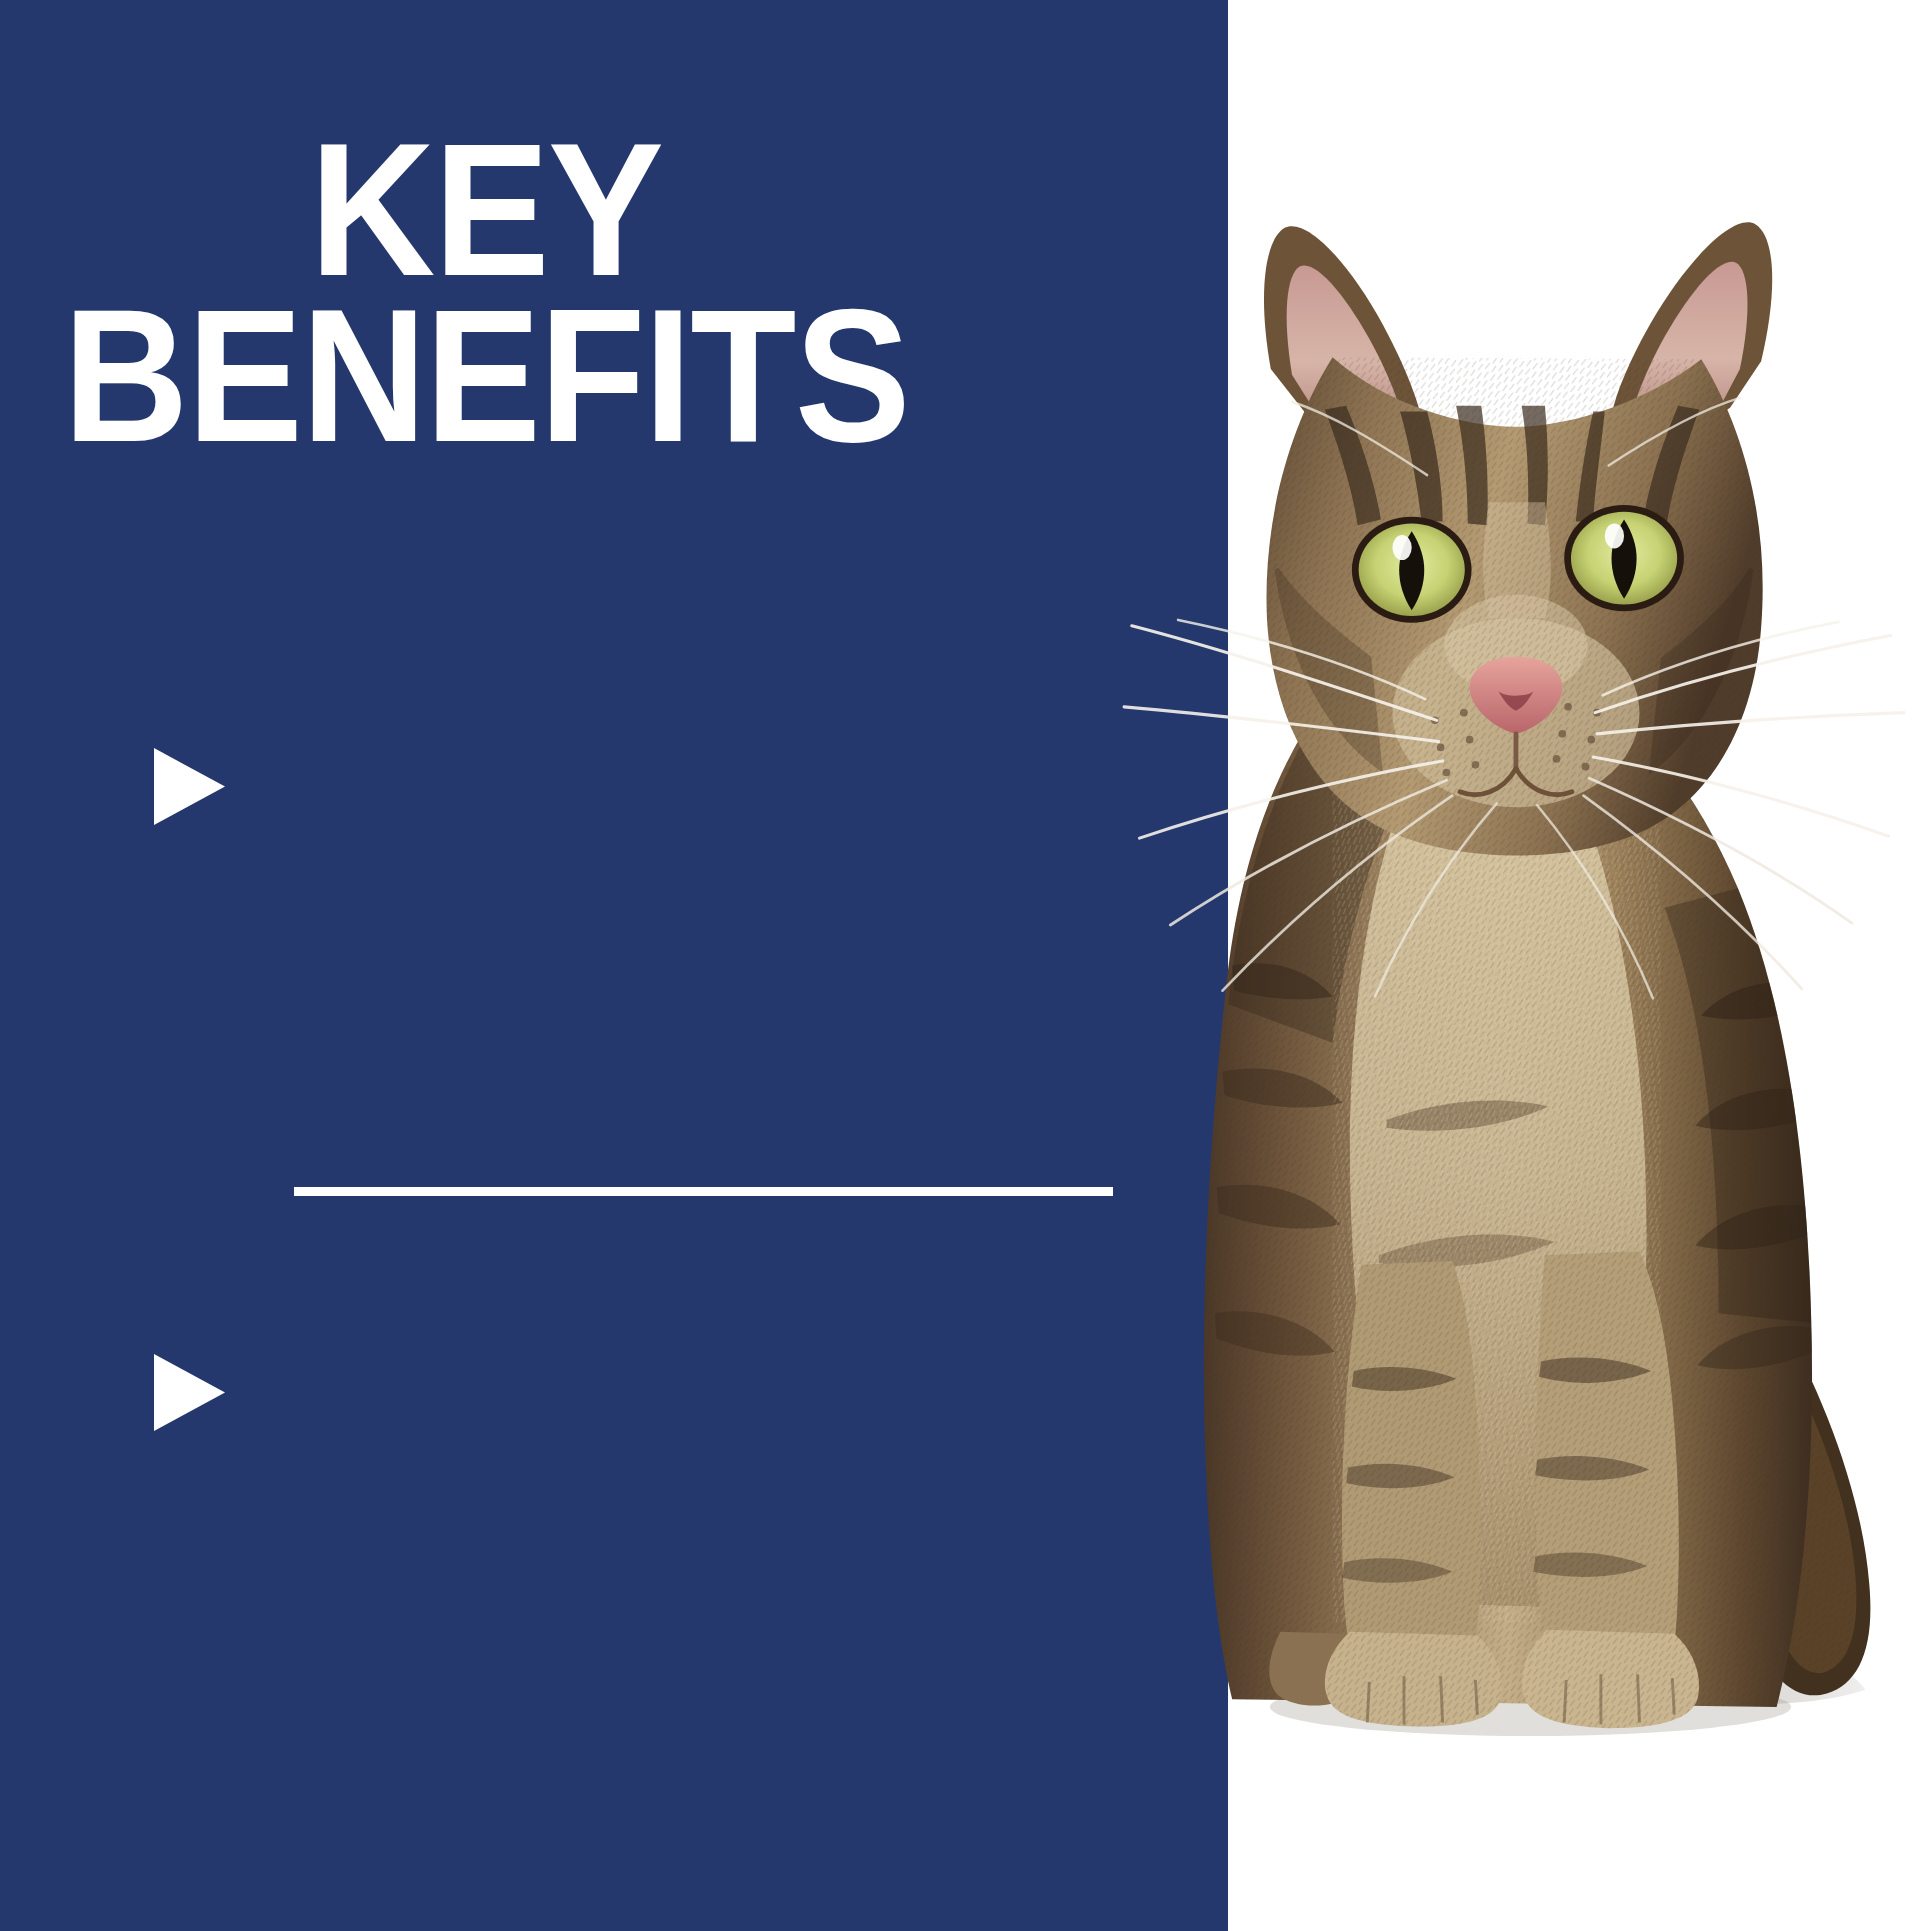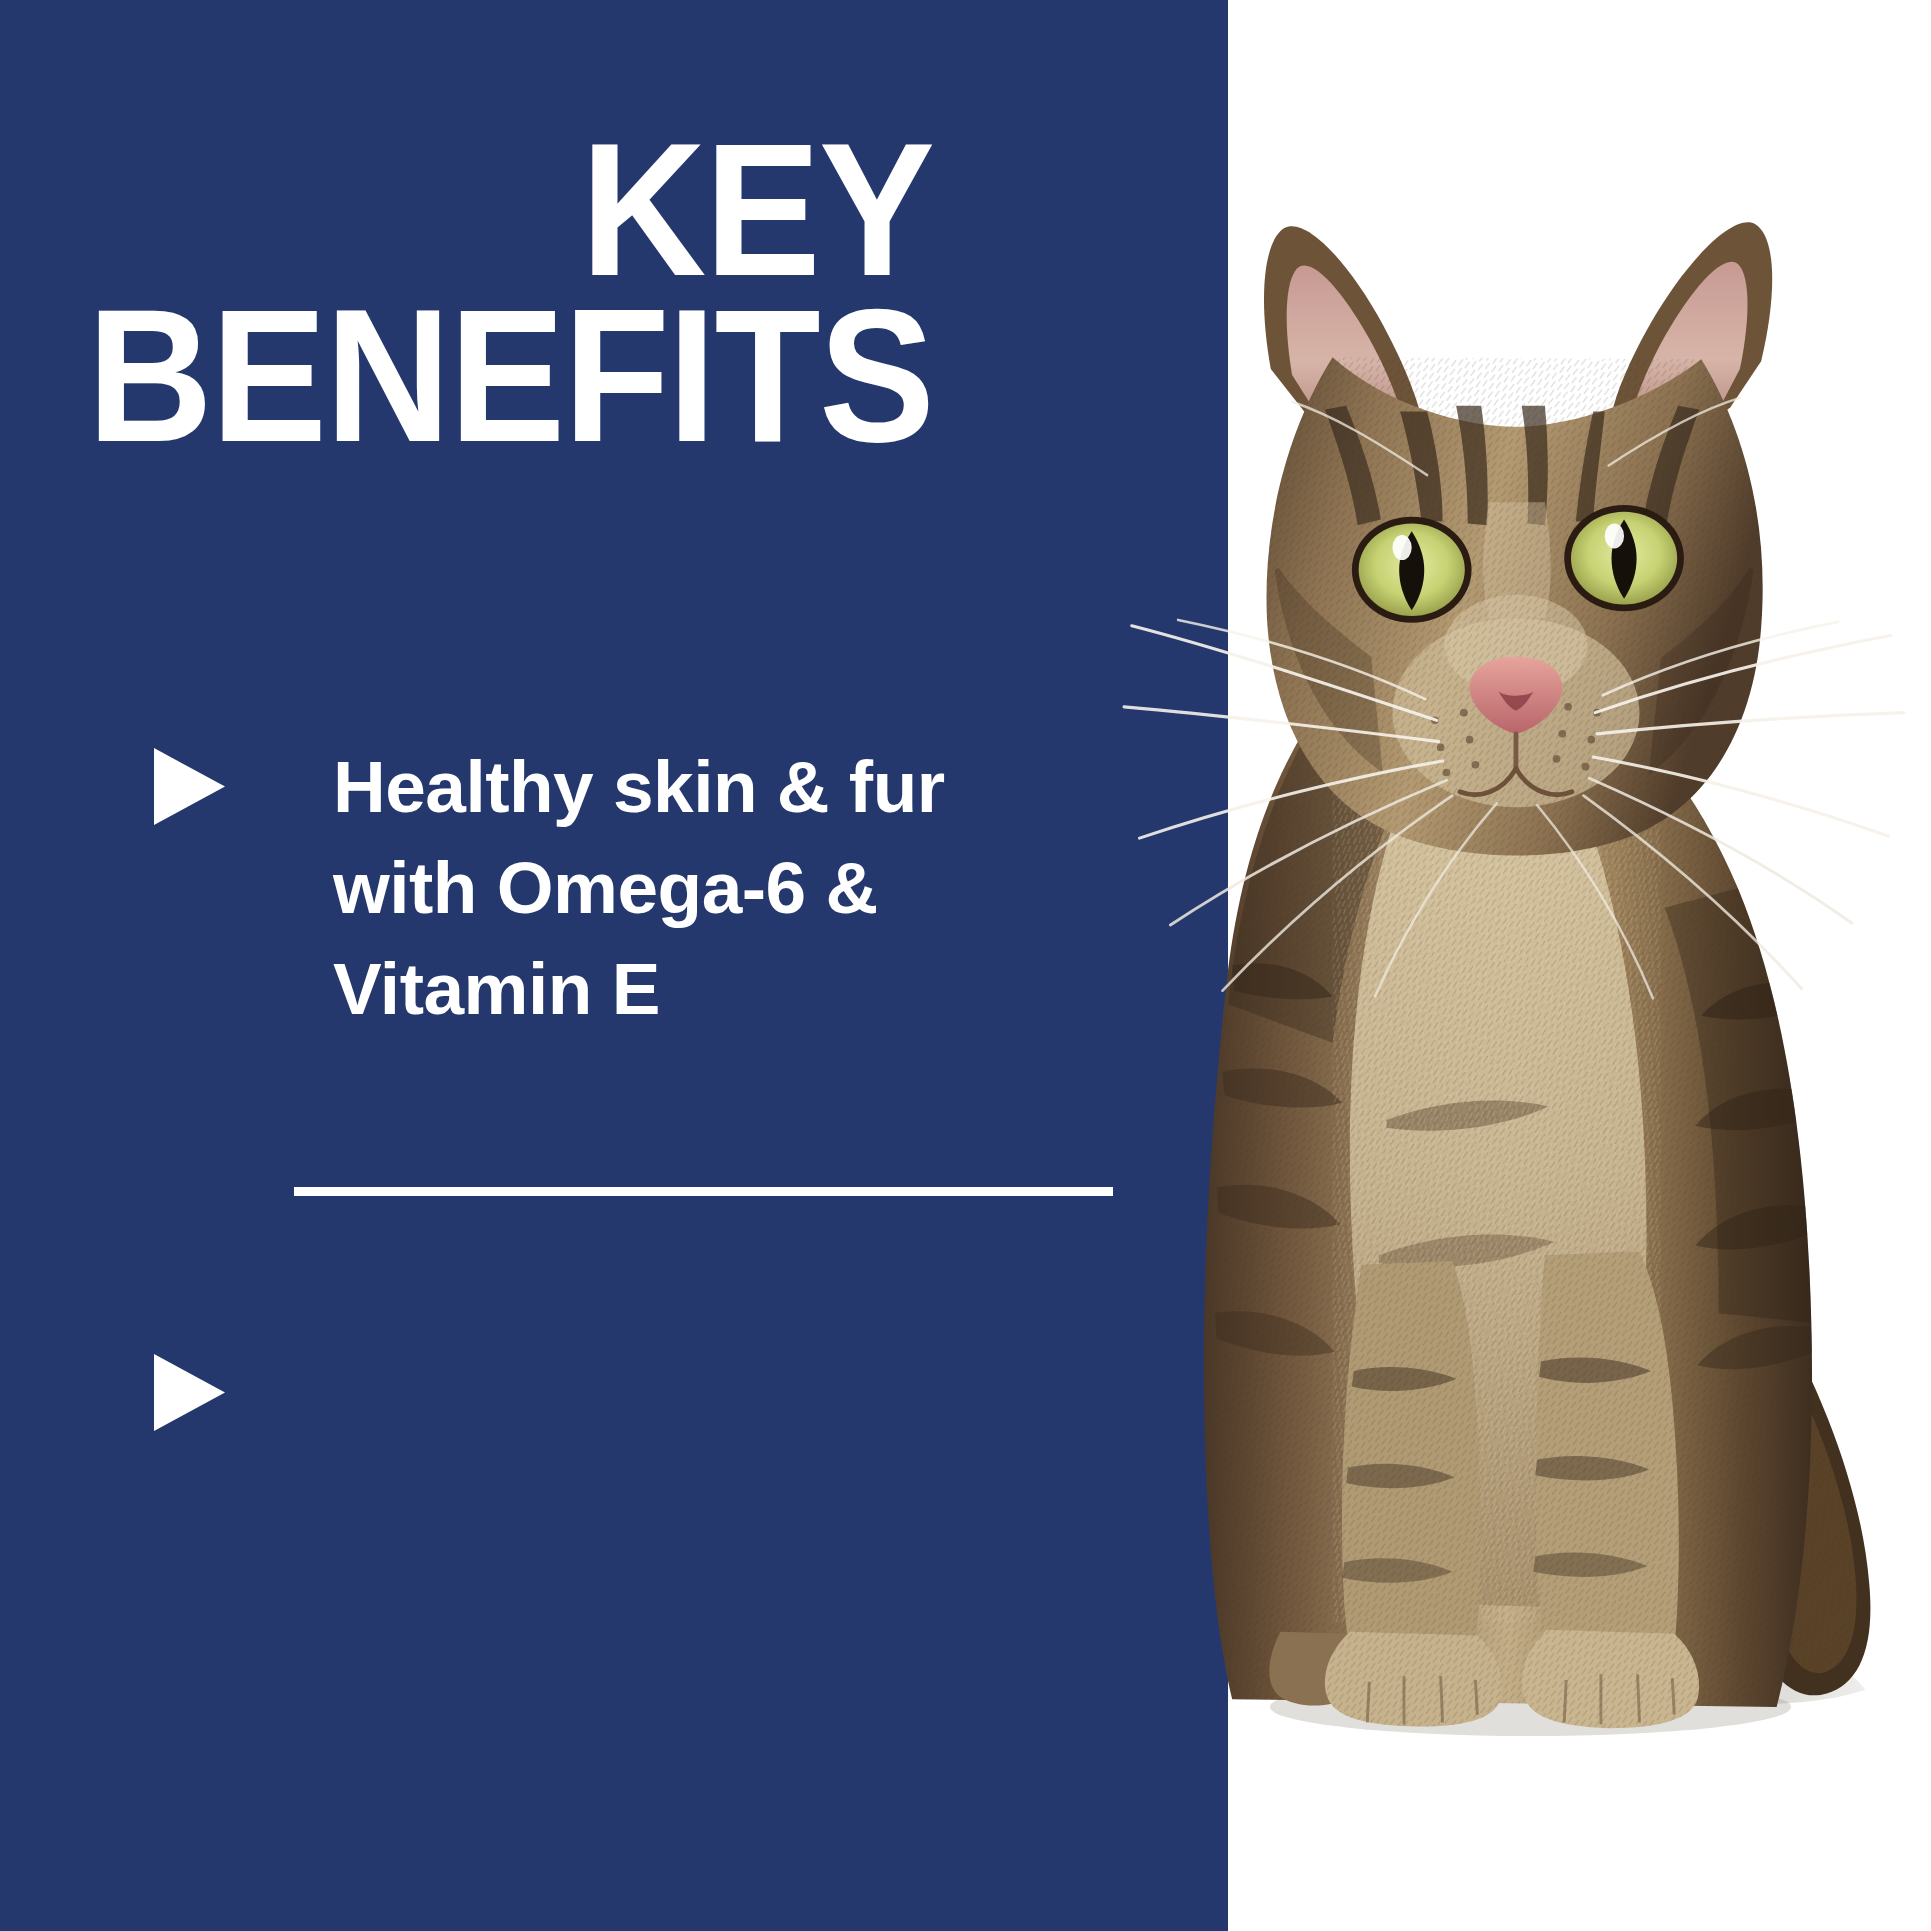--- a/index.html
+++ b/index.html
@@ -28,21 +28,21 @@
     height: 1931px;
     background: #24386d;
   }
 
   
   .title-block {
     position: absolute;
     left: 0;
     top: 127px;
     width: 972px;
-    text-align: right;
+    text-align: center;
     z-index: 5;
   }
   .title-line {
     display: block;
     color: #ffffff;
     font-family: "Liberation Sans Narrow", "Liberation Sans", sans-serif;
     font-weight: 700;
     font-size: 189px;
     line-height: 166px;
     letter-spacing: -1.9px;
@@ -114,23 +114,20 @@
     <span class="title-line">KEY</span>
     <span class="title-line">BENEFITS</span>
   </div>
 
   <div class="benefit" id="benefit-0">
     <span class="marker">
       <svg viewBox="0 0 74 80" xmlns="http://www.w3.org/2000/svg">
         <polygon points="0,0 74,40 0,80" fill="#ffffff"></polygon>
       </svg>
     </span>
-    <span class="benefit-text">Healthy skin &amp; fur
-with Omega-6 &amp;
-Vitamin E</span>
   </div>
 
   <div class="divider"></div>
 
   <div class="benefit" id="benefit-1">
     <span class="marker">
       <svg viewBox="0 0 74 80" xmlns="http://www.w3.org/2000/svg">
         <polygon points="0,0 74,40 0,80" fill="#ffffff"></polygon>
       </svg>
     </span>

